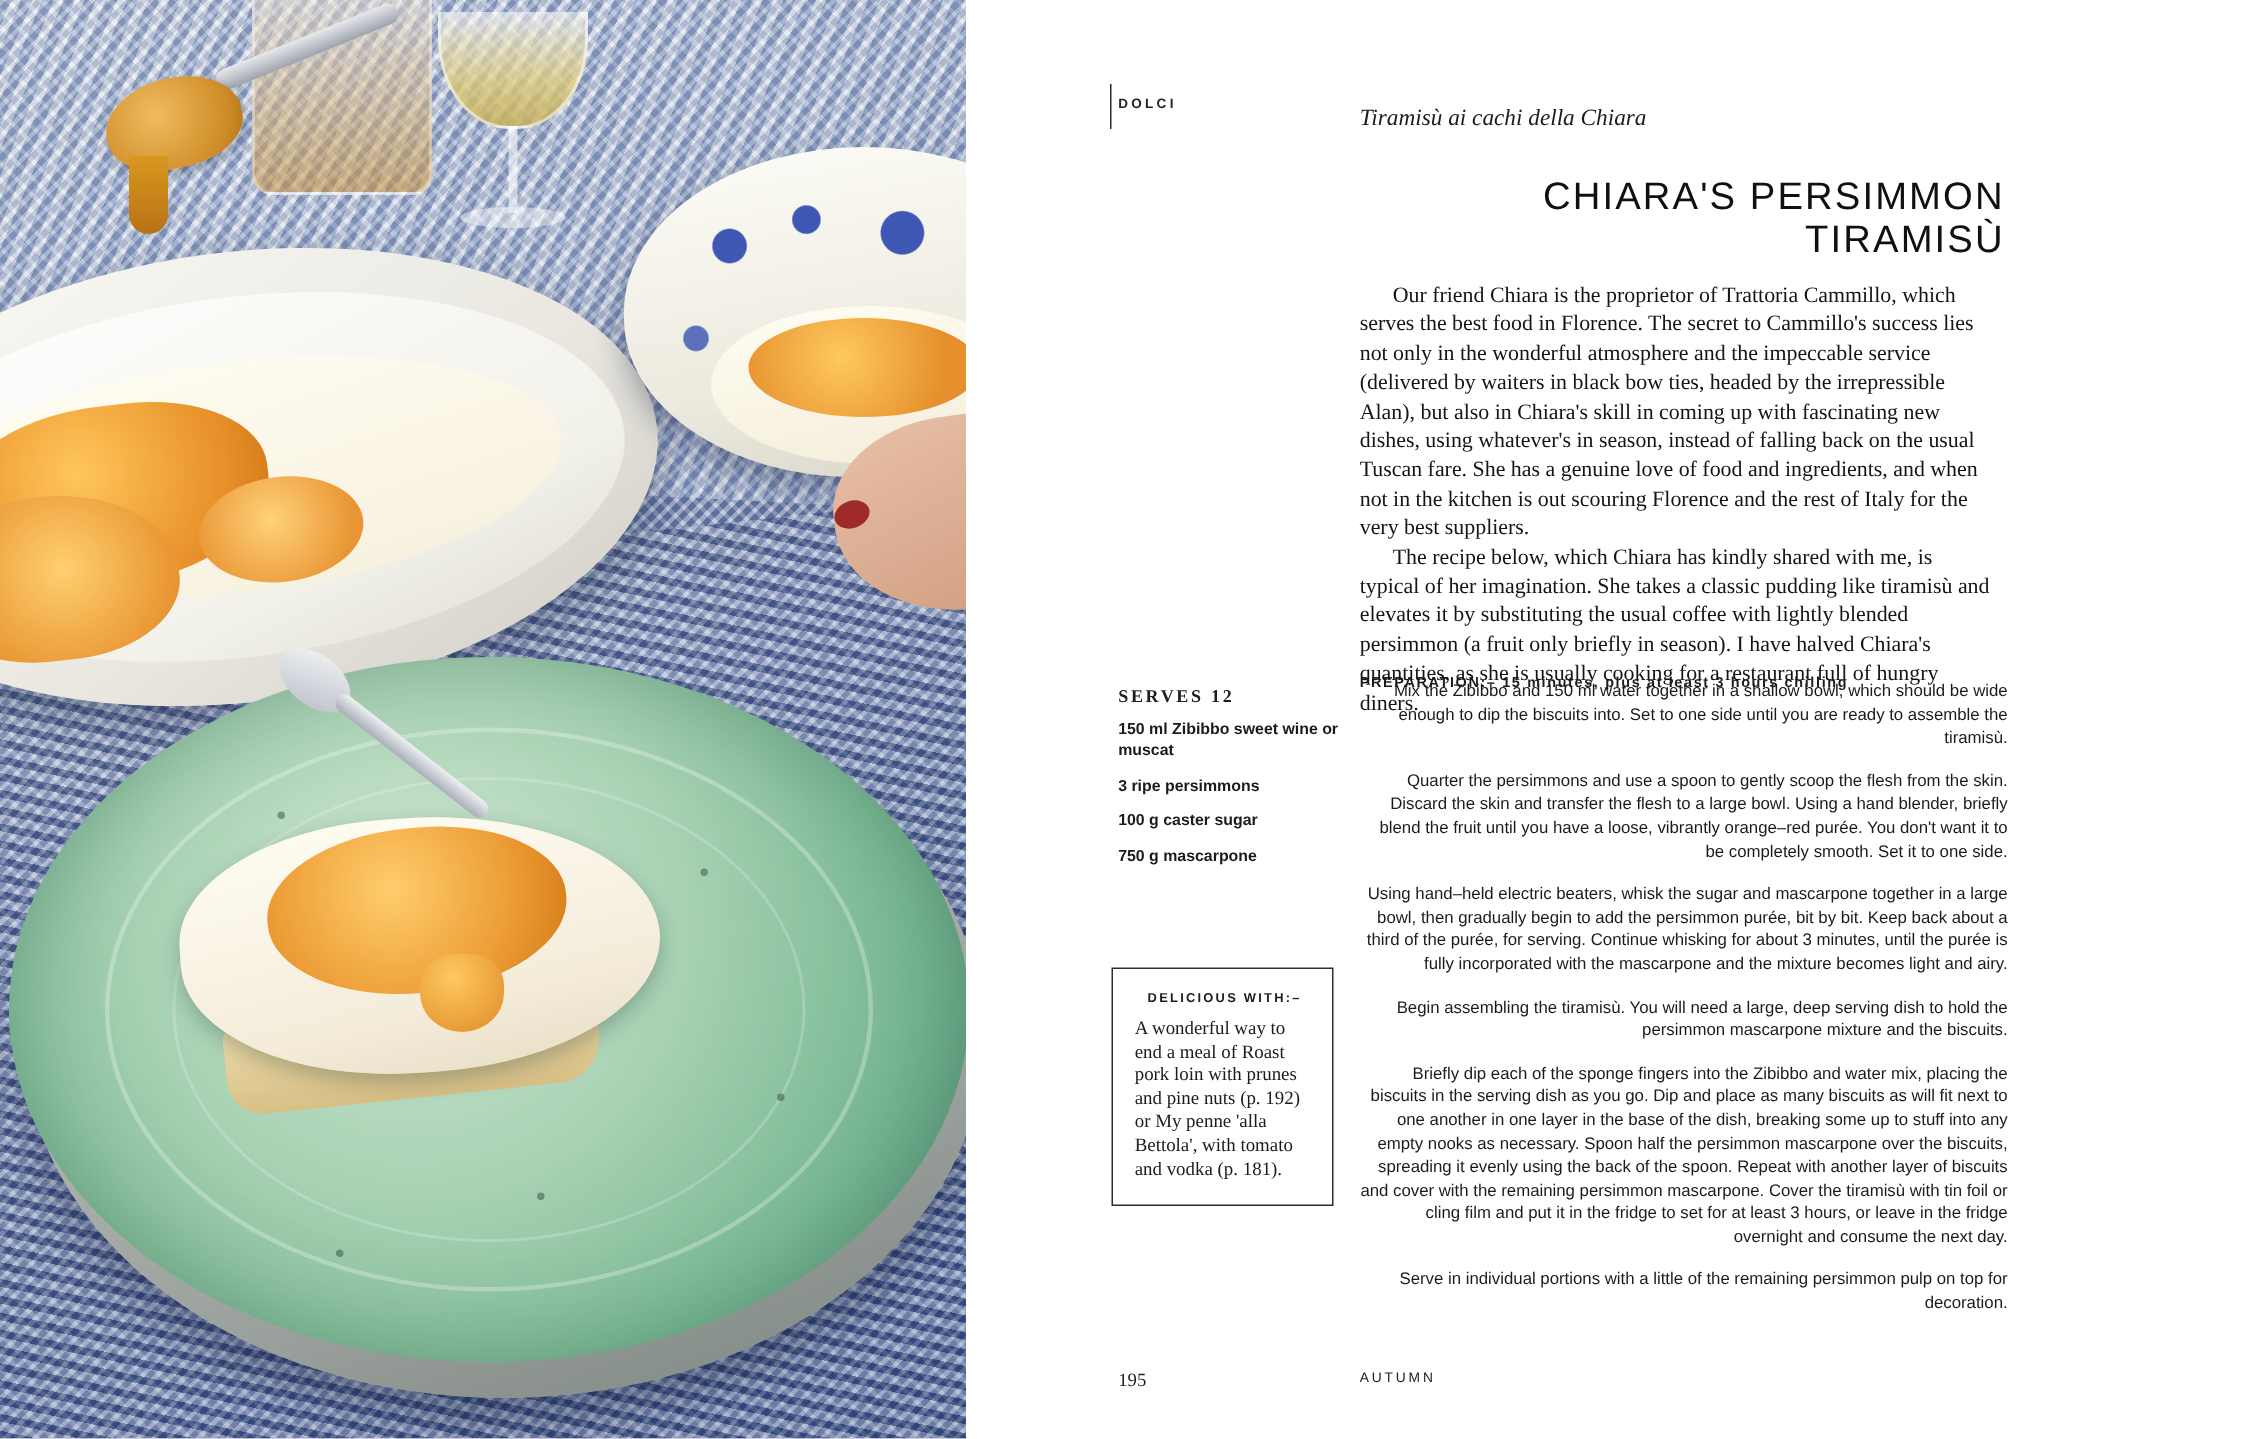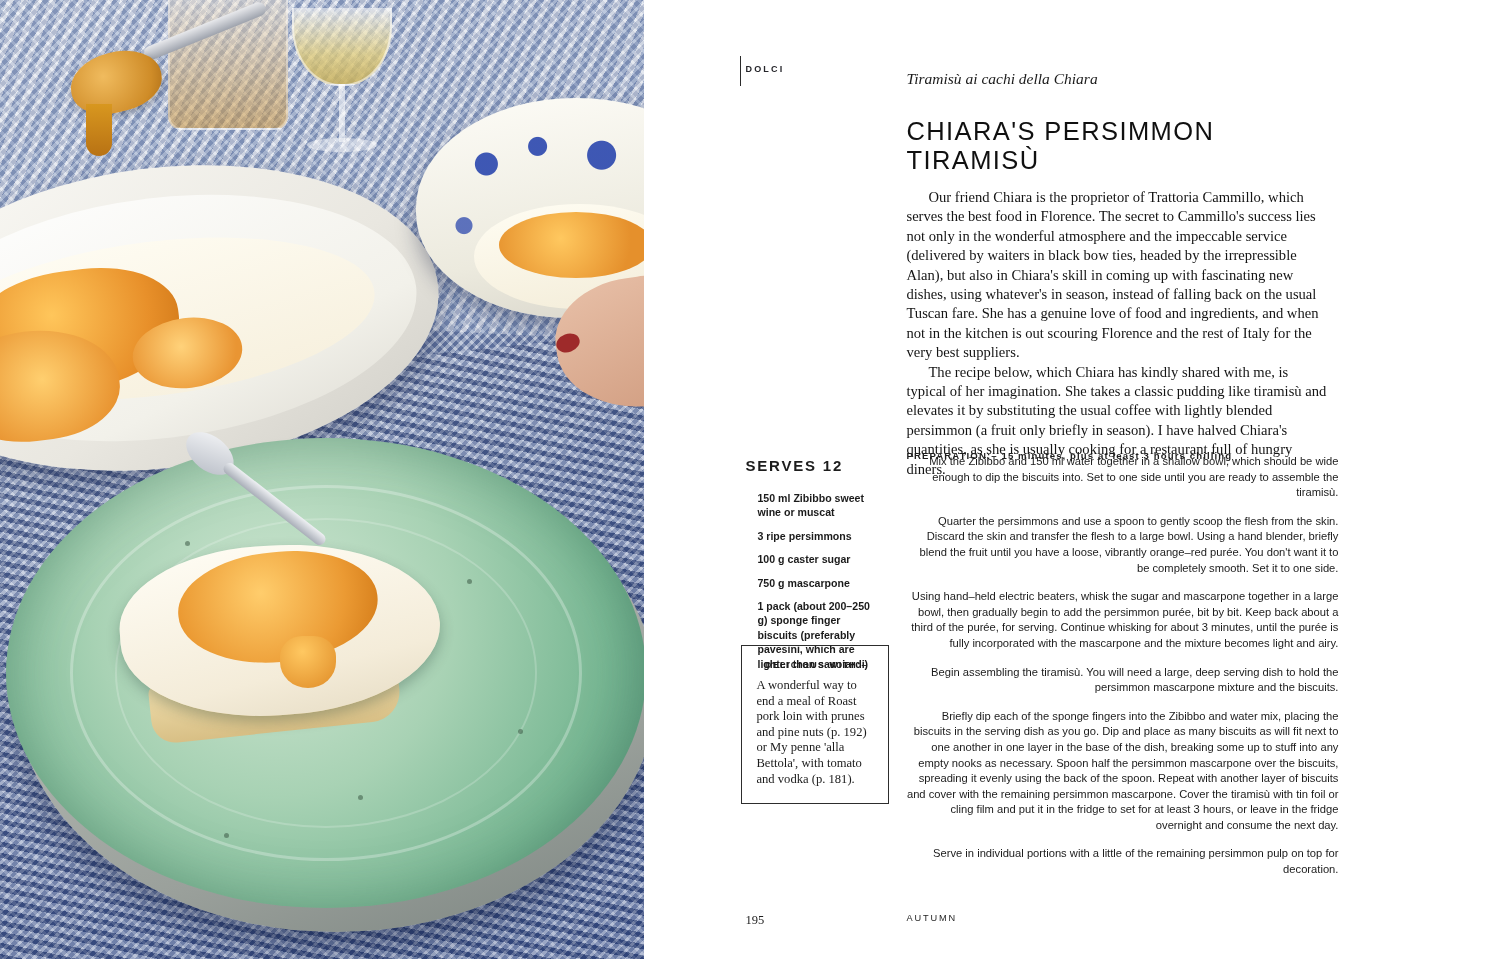--- a/index.html
+++ b/index.html
@@ -329,20 +329,21 @@
   }
   .main-title {
     position: absolute;
     left: 262px; top: 100px;
     width: 430px;
     font-family: "Liberation Sans", sans-serif;
     font-size: 25.5px;
     font-weight: 400;
     letter-spacing: 1.4px;
     color: #101010;
+    text-align: right;
   }
   .intro {
     position: absolute;
     left: 262px; top: 188px;
     width: 422px;
     font-family: "Liberation Serif", serif;
     font-size: 14.6px;
     line-height: 19.4px;
     color: #141414;
     text-align: left;
@@ -370,38 +371,38 @@
     font-size: 11.2px;
     line-height: 15.6px;
     color: #1b1b1b;
   }
   .method p { margin: 0 0 13px 0; text-align: right; }
 
   .serves {
     position: absolute;
     left: 101px; top: 457px;
     width: 142px;
-    font-family: Liberation Sans, sans-serif;
-    font-size: 15px;
+    font-family: Liberation Serif, serif;
+    font-size: 12px;
     font-weight: 700;
     letter-spacing: 1.8px;
     color: #1d1d1d;
   }
   .ingredients {
     position: absolute;
     left: 101px; top: 479px;
     width: 148px;
     font-family: "Liberation Sans", sans-serif;
     font-size: 10.6px;
     line-height: 14.4px;
     font-weight: 700;
     color: #1b1b1b;
   }
   .ingredients li { list-style: none; margin: 0 0 9px 0; padding: 0; }
-  .ingredients ul { margin: 12px; padding: 0; }
+  .ingredients ul { margin: 0; padding: 0; }
 
   .delicious-box {
     position: absolute;
     left: 97px; top: 645px;
     width: 148px;
     border: 1px solid #2d2d2d;
     padding: 14px 12px 16px 14px;
   }
   .delicious-title {
     font-family: "Liberation Sans", sans-serif;
@@ -515,21 +516,20 @@
       <p>Serve in individual portions with a little of the remaining persimmon pulp on top for decoration.</p>
     </div>
 
     <div class="serves">SERVES 12</div>
     <div class="ingredients">
       <ul>
         <li>150 ml Zibibbo sweet wine or muscat</li>
         <li>3 ripe persimmons</li>
         <li>100 g caster sugar</li>
         <li>750 g mascarpone</li>
-        <li>1 pack (about 200–250 g) sponge finger biscuits (preferably pavesini, which are lighter than savoiardi)</li>
       </ul>
     </div>
 
     <div class="delicious-box">
       <div class="delicious-title">DELICIOUS WITH:–</div>
       <div class="delicious-body">A wonderful way to end a meal of Roast pork loin with prunes and pine nuts (p. 192) or My penne 'alla Bettola', with tomato and vodka (p. 181).</div>
     </div>
 
     <div class="folio">195</div>
     <div class="season">AUTUMN</div>

